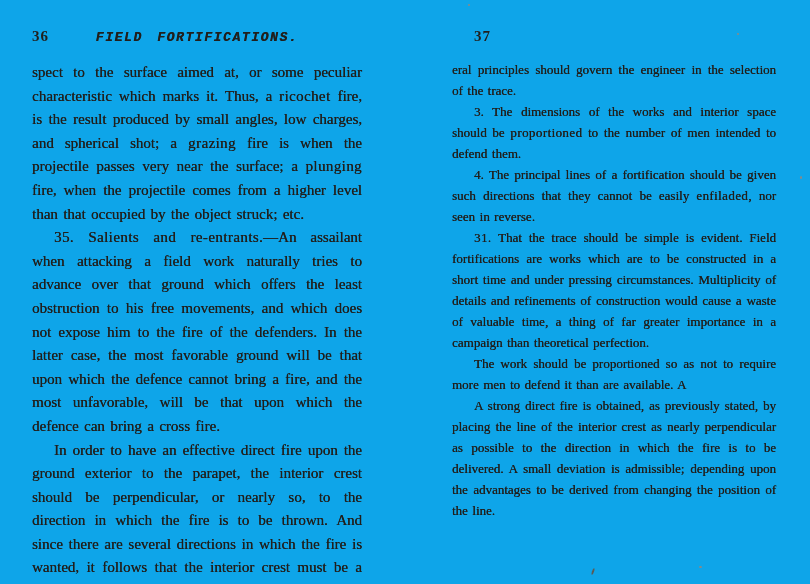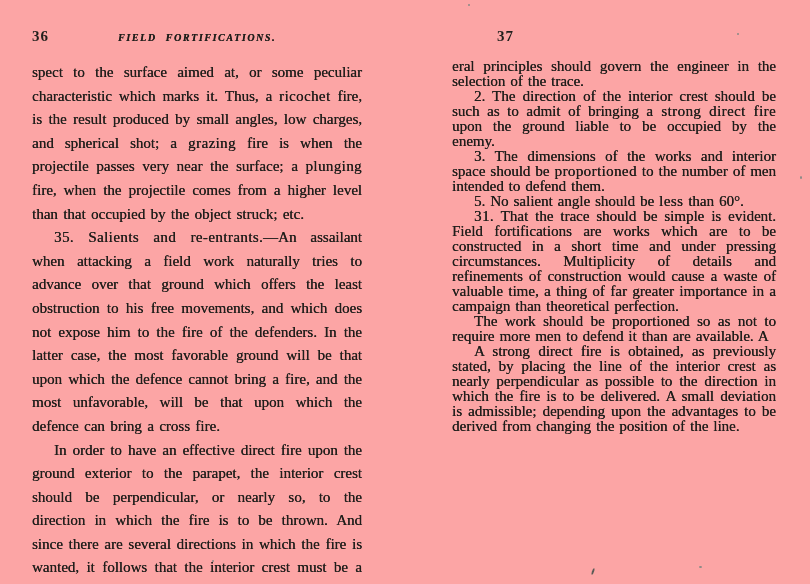--- a/index.html
+++ b/index.html
@@ -1,45 +1,46 @@
 <!DOCTYPE html>
 <html><head>
 <meta charset="utf-8">
 <style>
   html,body { margin:0; padding:0; background:#ffffff; }
   .scan {
     position:relative; width:810px; height:584px; overflow:hidden;
-    background:#fca5a5;
+    background:#0ea5e9;
     font-family:"Liberation Serif","DejaVu Serif",serif;
     color:#211f1c;
   }
   .page { position:absolute; top:28px; }
   .page-left  { left:32px;  width:330px; }
   .page-right { left:452px; width:324px; }
 
   .page-head { display:flex; align-items:baseline; }
   .head-num {
     width:40px; font-size:15px; font-weight:bold; letter-spacing:1px;
   }
   .page-left  .head-num { text-align:left; }
-  .page-right .head-num { text-align:right; padding-right:22px; box-sizing:border-box; width:62px; }
+  .page-right .head-num { padding-right:22px; box-sizing:border-box; width:62px; }
   .head-title {
     flex:1; text-align:center; font-style:italic; font-weight:bold;
-    font-size:10px; letter-spacing:1.6px; word-spacing:5px;
+    font-size:13px; letter-spacing:1.6px; word-spacing:5px;
     text-shadow:0.3px 0 0 currentColor;
+    font-family:Liberation Mono, monospace;
   }
 
   .page-body p {
     margin:0; text-align:justify;
     text-shadow:0.25px 0 0 currentColor;
   }
   .page-body p.indent { text-indent:22px; }
 
   .body-left  { margin-top:16px; font-size:15px;   line-height:23.6px; word-spacing:1.6px; }
-  .body-right { margin-top:14px; font-size:15px; line-height:15px; word-spacing:1.2px; }
+  .body-right { margin-top:14px; font-size:13px; line-height:21px; word-spacing:1.2px; }
 
   .page-body b { font-weight:normal; letter-spacing:0.4px; }
 
   .speck { position:absolute; background:#8a8a86; border-radius:50%; }
   .speck.s1 { left:468px; top:4px;  width:2px; height:2px; }
   .speck.s2 { left:737px; top:33px; width:2px; height:2px; }
   .speck.s3 { left:800px; top:176px; width:2px; height:3px; }
   .speck.s4 { left:592px; top:568px; width:2px; height:7px; transform:rotate(18deg); background:#5a5a56; }
   .speck.s5 { left:699px; top:566px; width:3px; height:2px; }
   .speck.s6 { left:212px; top:560px; width:2px; height:2px; }
@@ -62,23 +63,22 @@
       </div>
   </div>
 
   <div class="page page-right">
     <div class="page-head">
       <div class="head-num" style="width:20px;"></div>
       <div class="head-num">37</div>
     </div>
     <div class="page-body body-right">
         <p class="noindent"><span>eral principles should govern the engineer in the selection of the trace.</span></p>
-        <p class="indent"><span>2. The direction of the interior crest should be such as to admit of bringing </span><b>a strong direct fire</b><span> upon the ground liable to be occupied by the enemy.</span></p>
         <p class="indent"><span>3. The dimensions of the works and interior space should be </span><b>proportioned</b><span> to the number of men intended to defend them.</span></p>
-        <p class="indent"><span>5. No salient angle should be </span><b>less</b><span> than 60°.</span></p>
+        <p class="indent"><span>4. The principal lines of a fortification should be given such directions that they cannot be easily </span><b>enfiladed</b><span>, nor seen in reverse.</span></p>
         <p class="indent"><b>31.</b><span> That the trace should be simple is evident. Field fortifications are works which are to be constructed in a short time and under pressing circumstances. Multiplicity of details and refinements of construction would cause a waste of valuable time, a thing of far greater importance in a campaign than theoretical perfection.</span></p>
         <p class="indent"><span>The work should be proportioned so as not to require more men to defend it than are available. A</span></p>
         <p class="indent"><span>A strong direct fire is obtained, as previously stated, by placing the line of the interior crest as nearly perpendicular as possible to the direction in which the fire is to be delivered. A small deviation is admissible; depending upon the advantages to be derived from changing the position of the line.</span></p>
       </div>
   </div>
 
   <div class="speck s1"></div>
   <div class="speck s2"></div>
   <div class="speck s3"></div>
   <div class="speck s4"></div>

